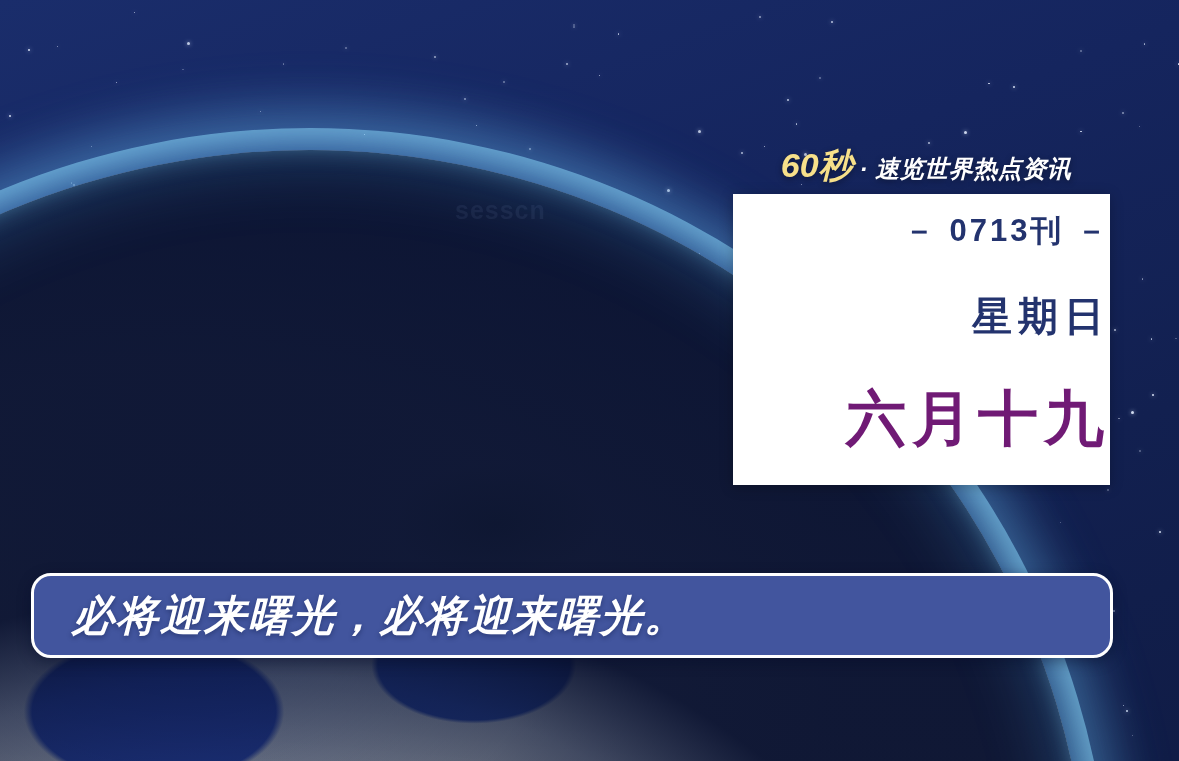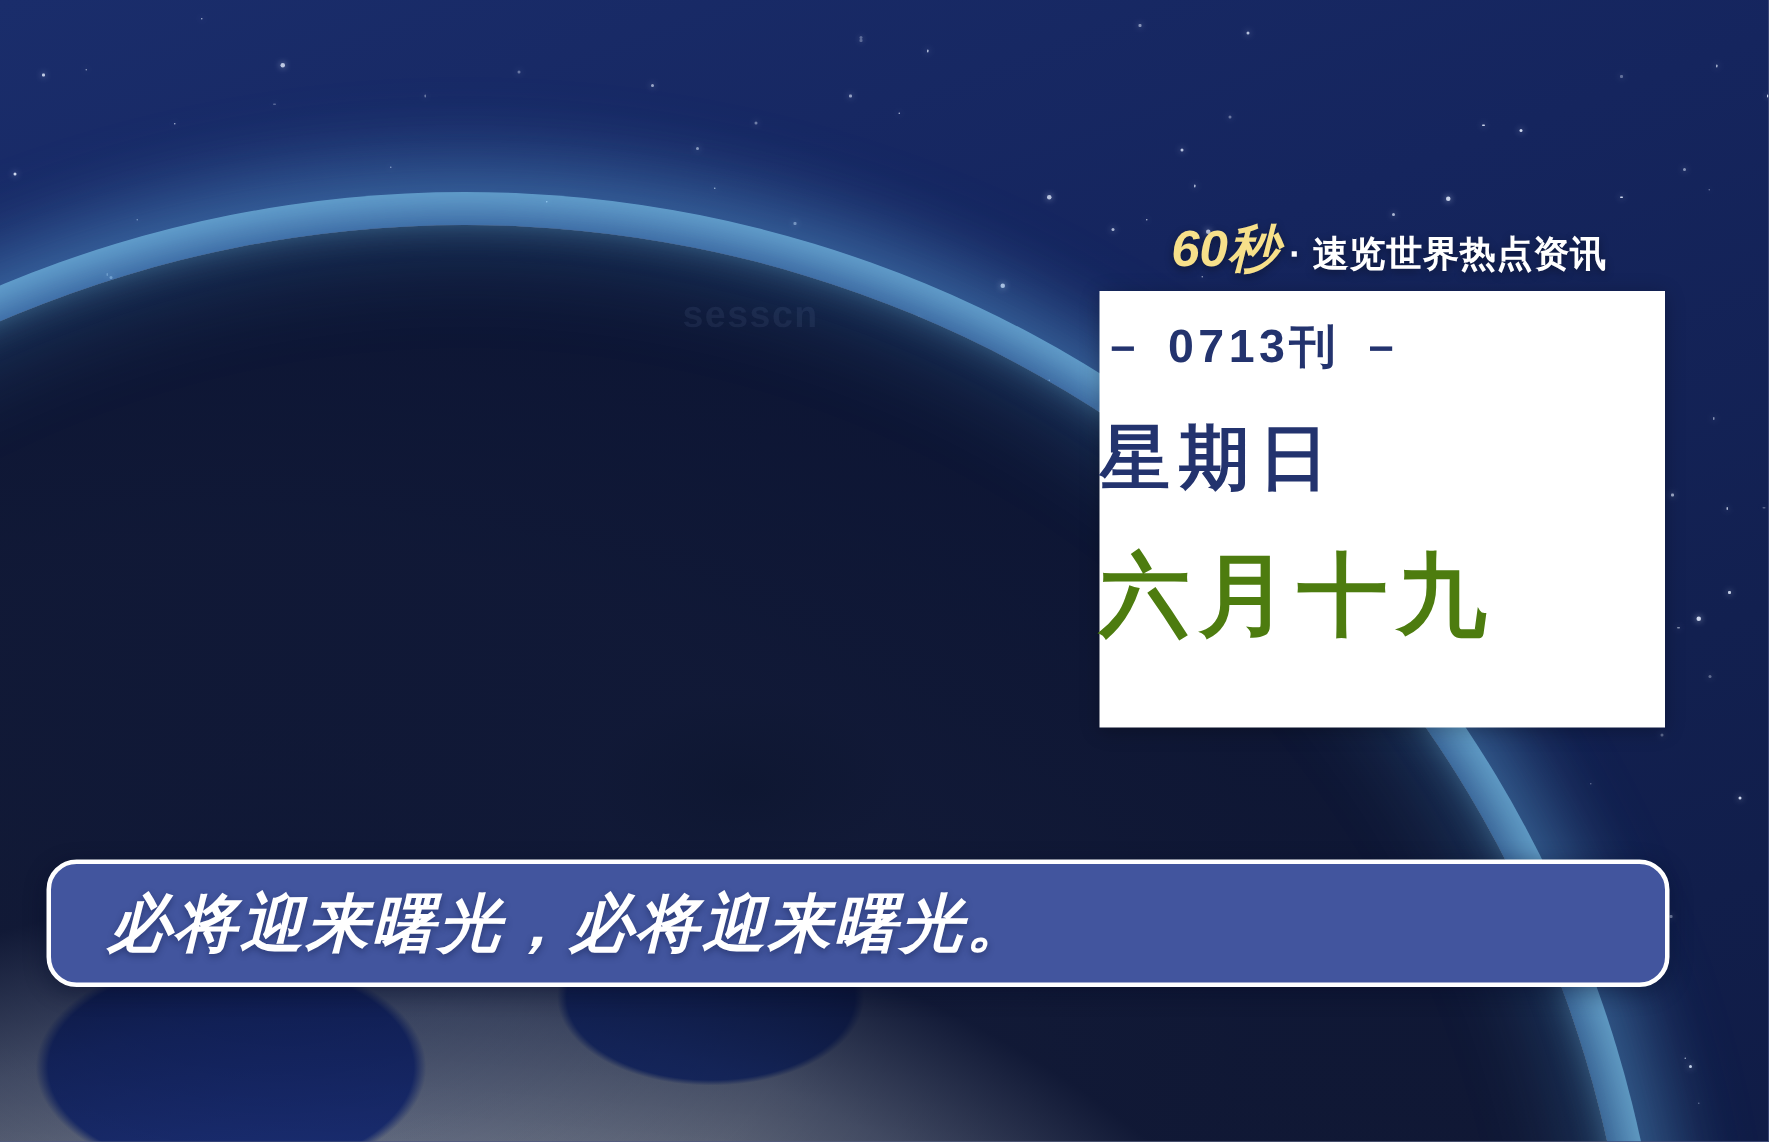--- a/index.html
+++ b/index.html
@@ -139,43 +139,44 @@
     display:flex; align-items:baseline; justify-content:center;
     white-space:nowrap;
     text-shadow:0 2px 6px rgba(0,0,0,0.40);
   }
   .tag-60 {
     color:#f7e08a; font-size:34px; font-weight:700;
     font-style:italic; letter-spacing:0px;
   }
   .tag-rest {
     color:#ffffff; font-size:24px; font-weight:700;
-    letter-spacing:0.5px; margin-left:7px;
+    letter-spacing:0.5px; margin-left:7px;font-style:italic;
   }
 
   
   .info-card {
     position:absolute; left:733px; top:194px;
     width:377px; height:291px;
     background:#ffffff;
     display:flex; flex-direction:column;
-    align-items:flex-start; justify-content:flex-start;
+    align-items:flex-end; justify-content:flex-start;
     padding-top:16px;
     box-shadow:0 2px 12px rgba(0,0,0,0.25);
+    gap:15px;
   }
   .card-issue {
     color:#23336e; font-size:31px; font-weight:700;
     letter-spacing:3px; white-space:nowrap;
   }
   .card-weekday {
-    color:#23336e; font-size:47px; font-weight:700;
+    color:#23336e; font-size:40px; font-weight:700;
     letter-spacing:6px; margin-top:22px; white-space:nowrap;
   }
   .card-lunar {
-    color:#4d7c0f; font-size:60px; font-weight:700;
+    color:#701a75; font-size:60px; font-weight:700;
     letter-spacing:6px; margin-top:20px; white-space:nowrap;
   }
 
   
   .quote-bar {
     position:absolute; left:31px; top:573px;
     width:1082px; height:85px;
     background:#42559e;
     border:3px solid #ffffff;
     border-radius:20px;

